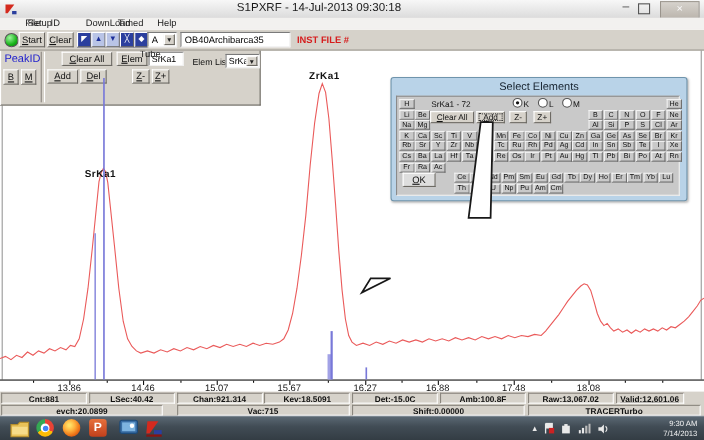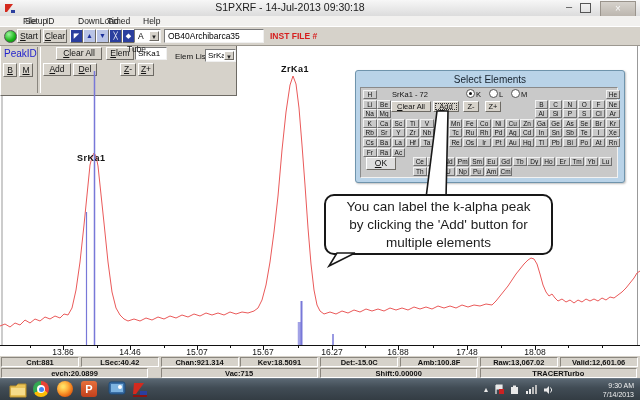--- a/index.html
+++ b/index.html
@@ -316,38 +316,33 @@
       <span class="radio" style="left: 133px; top: 18px;"></span>
       <span class="radio-label" style="left: 143px; top: 18.5px;">L</span>
       <span class="radio" style="left: 155px; top: 18px;"></span>
       <span class="radio-label" style="left: 165px; top: 18.5px;">M</span>
     </div>
 
   <svg id="callout-svg" class="abs">
     <polygon points="437,111 448,111 446,198 426,198" fill="#ffffff" stroke="#181818" stroke-width="1.6"></polygon>
   </svg>
 
-  <div id="annotation" class="abs">
-    <div class="ln">You can label the k-alpha peak</div>
-    <div class="ln">by clicking the 'Add' button for</div>
-    <div class="ln">multiple elements</div>
-  </div>
   <svg id="tail-svg" class="abs">
     <polygon points="27,8 45,8 19,21" fill="#ffffff" stroke="#181818" stroke-width="1.6"></polygon>
   </svg>
 
   <div id="statusbar" class="abs">
       <div class="status-cell" style="left: 1px; top: 1px; width: 78px;">Cnt:881</div>
       <div class="status-cell" style="left: 80.8px; top: 1px; width: 78px;">LSec:40.42</div>
       <div class="status-cell" style="left: 160.6px; top: 1px; width: 78px;">Chan:921.314</div>
       <div class="status-cell" style="left: 240.4px; top: 1px; width: 78px;">Kev:18.5091</div>
       <div class="status-cell" style="left: 320.2px; top: 1px; width: 78px;">Det:-15.0C</div>
       <div class="status-cell" style="left: 400px; top: 1px; width: 78px;">Amb:100.8F</div>
       <div class="status-cell" style="left: 479.8px; top: 1px; width: 78px;">Raw:13,067.02</div>
-      <div class="status-cell" style="left: 559.6px; top: 1px; width: 78px; text-decoration: underline;">Valid:12,601.06</div>
+      <div class="status-cell" style="left: 559.6px; top: 1px; width: 62px; text-decoration: underline;">Valid:12,601.06</div>
       <div class="status-cell" style="left: 1px; top: 12px; width: 147px;">evch:20.0899</div>
       <div class="status-cell" style="left: 160.6px; top: 12px; width: 157px;">Vac:715</div>
       <div class="status-cell" style="left: 320.2px; top: 12px; width: 157px;">Shift:0.00000</div>
       <div class="status-cell" style="left: 479.8px; top: 12px; width: 157px;">TRACERTurbo</div>
     </div>
   <div id="size-grip" class="abs"></div>
 
   <div id="taskbar" class="abs">
     <div class="tb-icon" style="left:8px">
       <svg width="20" height="18">

